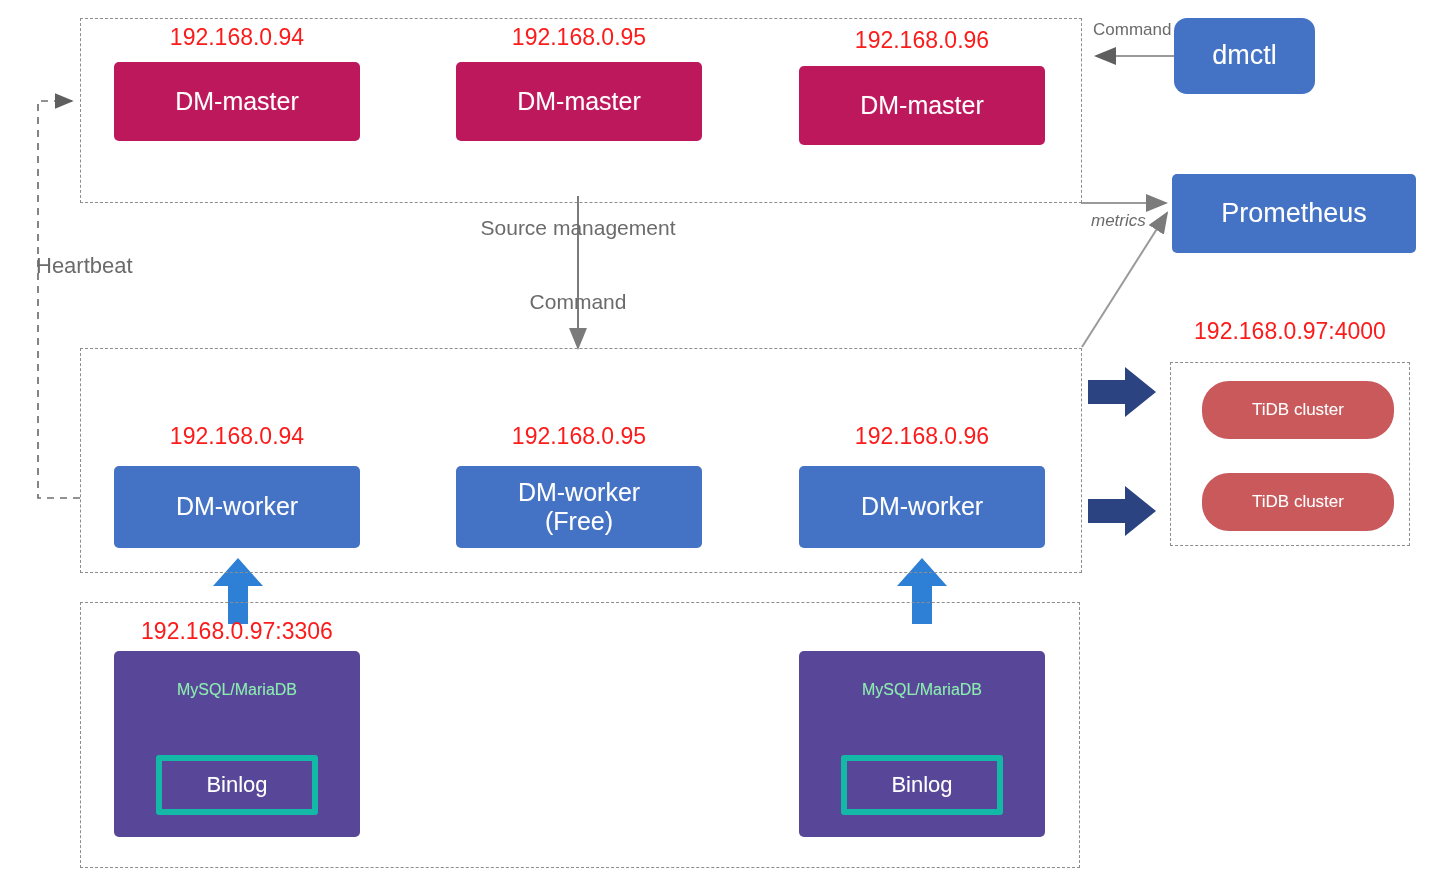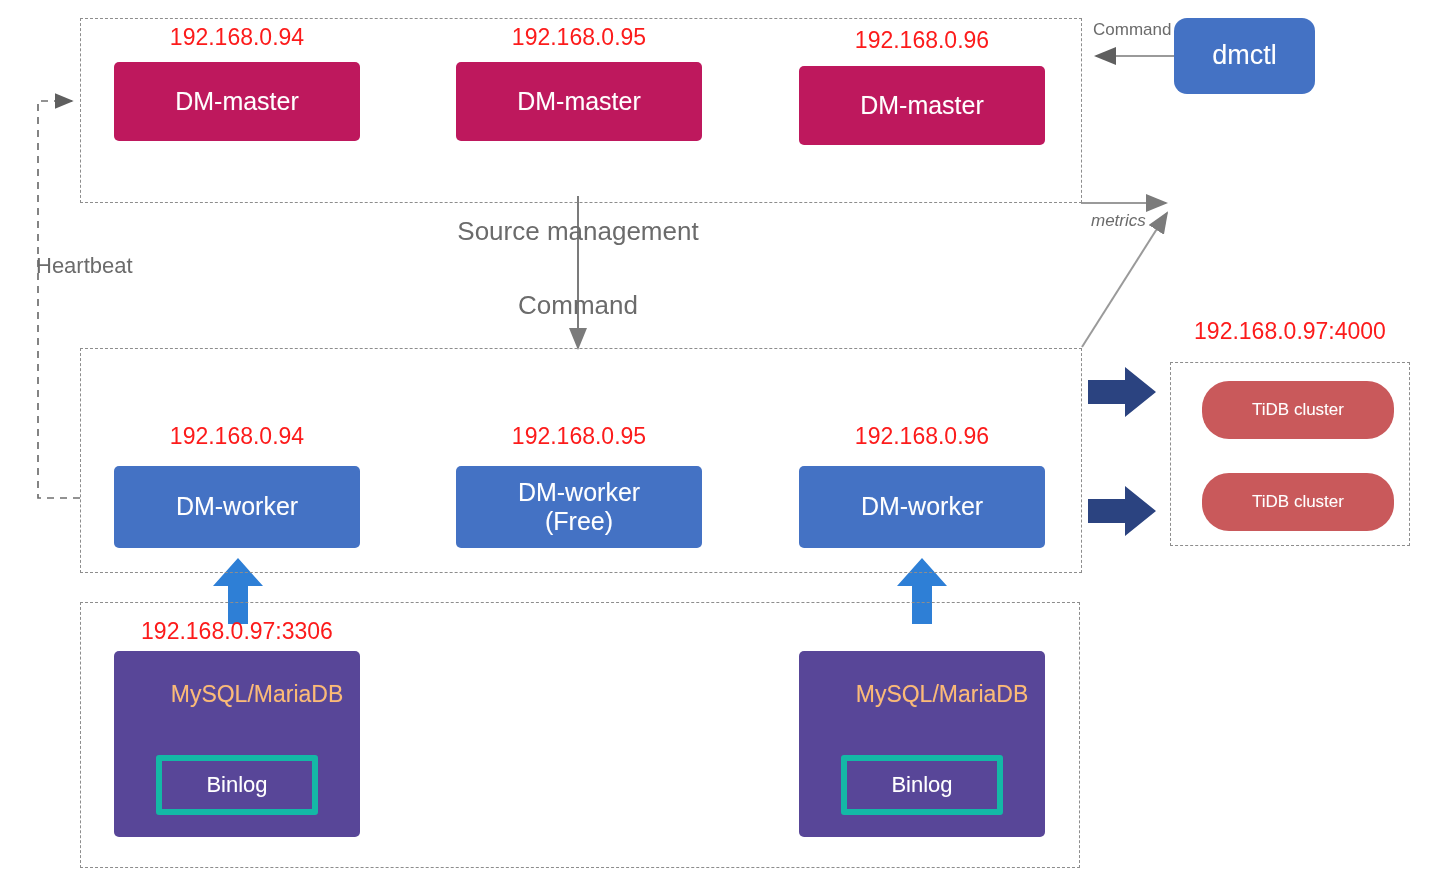--- a/index.html
+++ b/index.html
@@ -65,23 +65,22 @@
   .node.mysql {
     background: #584698;
     font-size: 19px;
     display: block;
     padding-top: 30px;
   }
   .mysql-title {
     display: block;
     width: 100%;
     text-align: center;
-    font-size: 23px;
-    color: #fdba74;
-    padding-left: 20px;
+    font-size: 16px;
+    color: #86efac;
   }
   .binlog-box {
     position: absolute;
     left: 50%;
     transform: translateX(-50%);
     top: 104px;
     width: 162px;
     height: 60px;
     border: 6px solid #14b8a6;
     border-radius: 3px;
@@ -104,21 +103,21 @@
     color: #6b6b6b;
     font-size: 22px;
     white-space: nowrap;
   }
   .edge-label.small {
     font-size: 17px;
   }
   .stack-label {
     position: absolute;
     color: #6b6b6b;
-    font-size: 26px;
+    font-size: 21px;
     text-align: center;
     white-space: nowrap;
   }
 </style>
 </head>
 <body>
 
 <div id="canvas">
 
   <svg class="layer" viewBox="0 0 1433 884">
@@ -187,20 +186,21 @@
 
   <div class="stack-label" style="left:378px; top:216px; width:400px;">Source management</div>
   <div class="stack-label" style="left:378px; top:290px; width:400px;">Command</div>
 
   <div class="edge-label" style="left:36px; top:253px;">Heartbeat</div>
 
   <div class="edge-label small" style="left:1093px; top:20px;">Command</div>
   <div class="node dmctl" style="left:1174px; top:18px; width:141px; height:76px;border-radius:13px;">dmctl</div>
 
   <div class="edge-label small" style="left:1091px; top:211px;font-style:italic;">metrics</div>
+  <div class="node prometheus" style="left:1172px; top:174px; width:244px; height:79px;">Prometheus</div>
 
   <div class="ip-label" style="left:114px; top:423px; width:246px;">192.168.0.94</div>
   <div class="node worker" style="left:114px; top:466px; width:246px; height:82px;">DM-worker</div>
 
   <div class="ip-label" style="left:456px; top:423px; width:246px;">192.168.0.95</div>
   <div class="node worker" style="left:456px; top:466px; width:246px; height:82px; flex-direction:column;">
     <span>DM-worker</span>
     <span>(Free)</span>
   </div>
 

